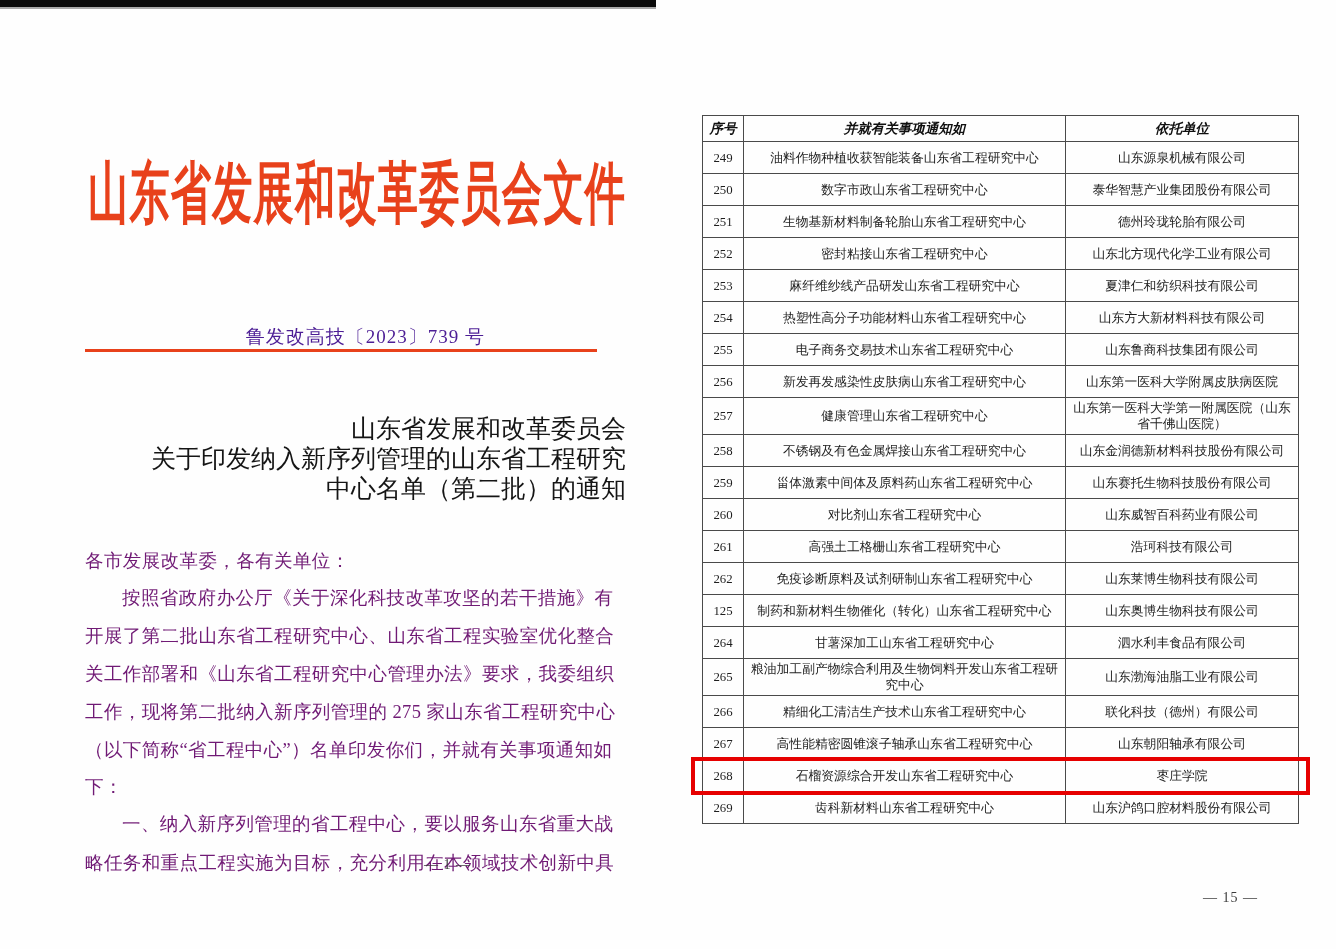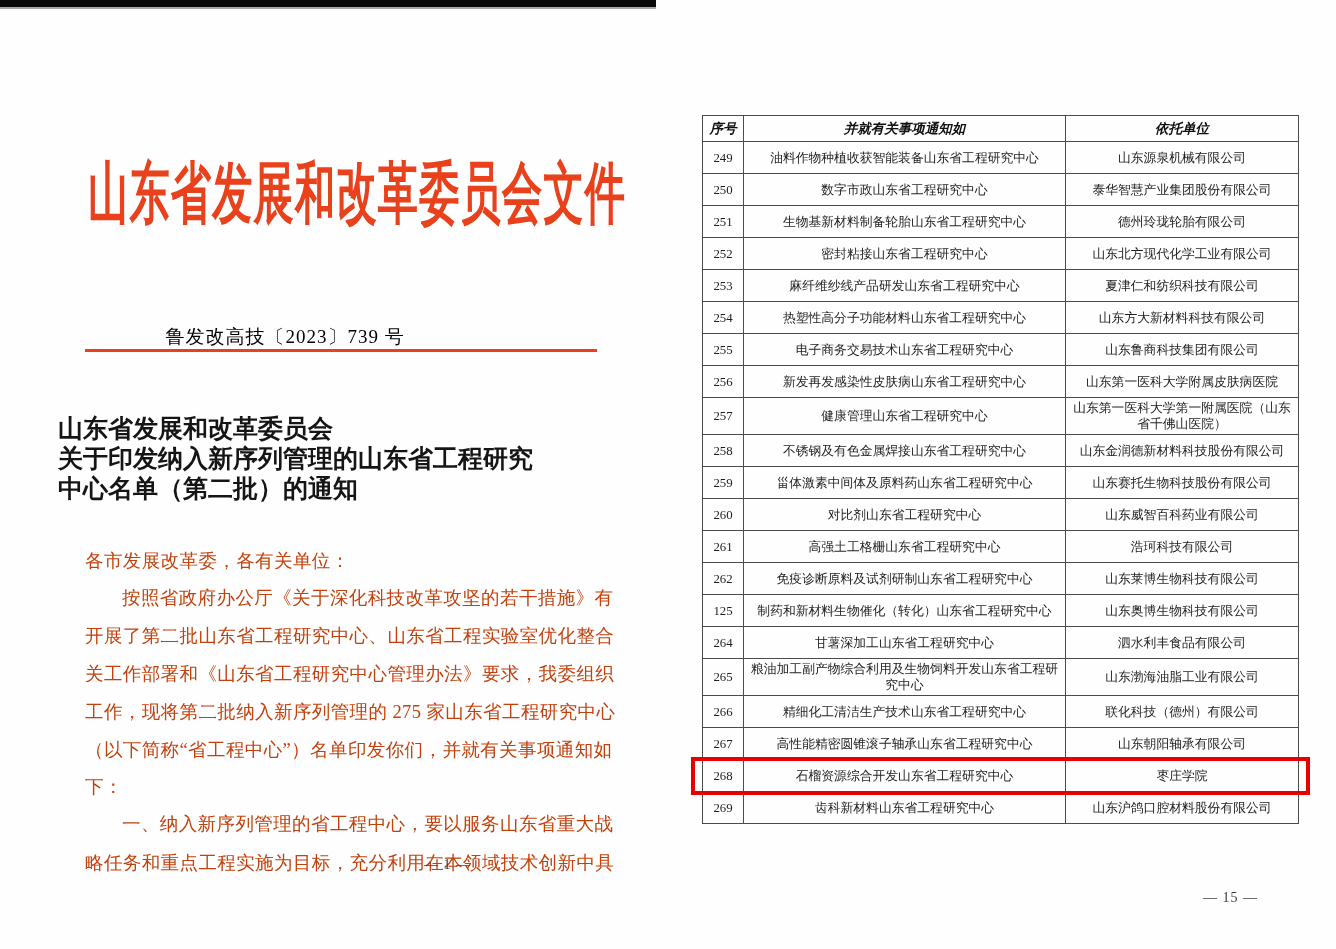--- a/index.html
+++ b/index.html
@@ -18,34 +18,34 @@
 
   
   .letterhead {
     position:absolute; left:88px; top:148px; width:920px;
     transform:scaleX(0.60); transform-origin:0 0;
     font-size:67px; font-weight:900; letter-spacing:2px; white-space:nowrap;
     color:var(--accent-red,#e8411b);
     font-family:"DejaVu Serif","Liberation Serif",serif;
   }
   .doc-number {
-    position:absolute; left:85px; top:324px; width:400px; text-align:center;
-    font-size:19px; letter-spacing:1px; color:#000000;
+    position:absolute; left:85px; top:324px; width:400px; text-align:right;
+    font-size:19px; letter-spacing:1px; color:#4c1d95;
   }
   .red-rule {
     position:absolute; left:85px; top:349px; width:512px; height:3px;
     background:var(--accent-red,#e8411b);
   }
   .doc-title {
-    position:absolute; left:58px; top:414px; width:568px; text-align:left;
-    font-size:25px; font-weight:bold; line-height:30px; color:#151515;
+    position:absolute; left:58px; top:414px; width:568px; text-align:right;
+    font-size:25px; font-weight:normal; line-height:30px; color:#151515;
   }
   .body-text {
     position:absolute; left:85px; top:543px; width:520px;
-    font-size:18.5px; line-height:37.7px; letter-spacing:0.4px; color:#c2410c;
+    font-size:18.5px; line-height:37.7px; letter-spacing:0.4px; color:#701a75;
     white-space:nowrap;
   }
   .body-line.indent { text-indent:2em;font-family:Liberation Mono, monospace; }
   .page-num { position:absolute; font-size:14px; letter-spacing:1px; color:#3a3a3a; }
   .page-num.pn-left  { left:424px; top:857px; }
   .page-num.pn-right { left:1203px; top:858px;margin-top:32px; }
 
   
   .centers-table {
     position:absolute; left:702px; top:115px; width:596px;

